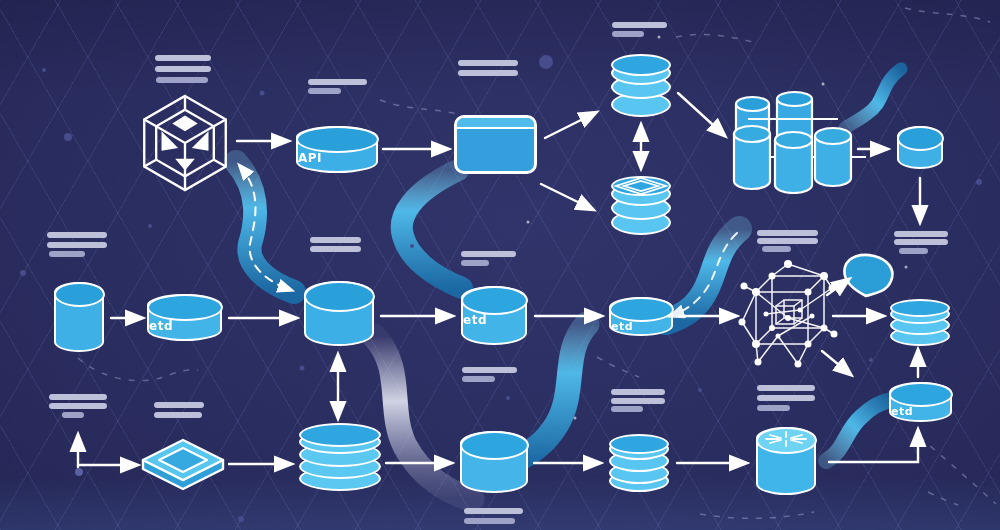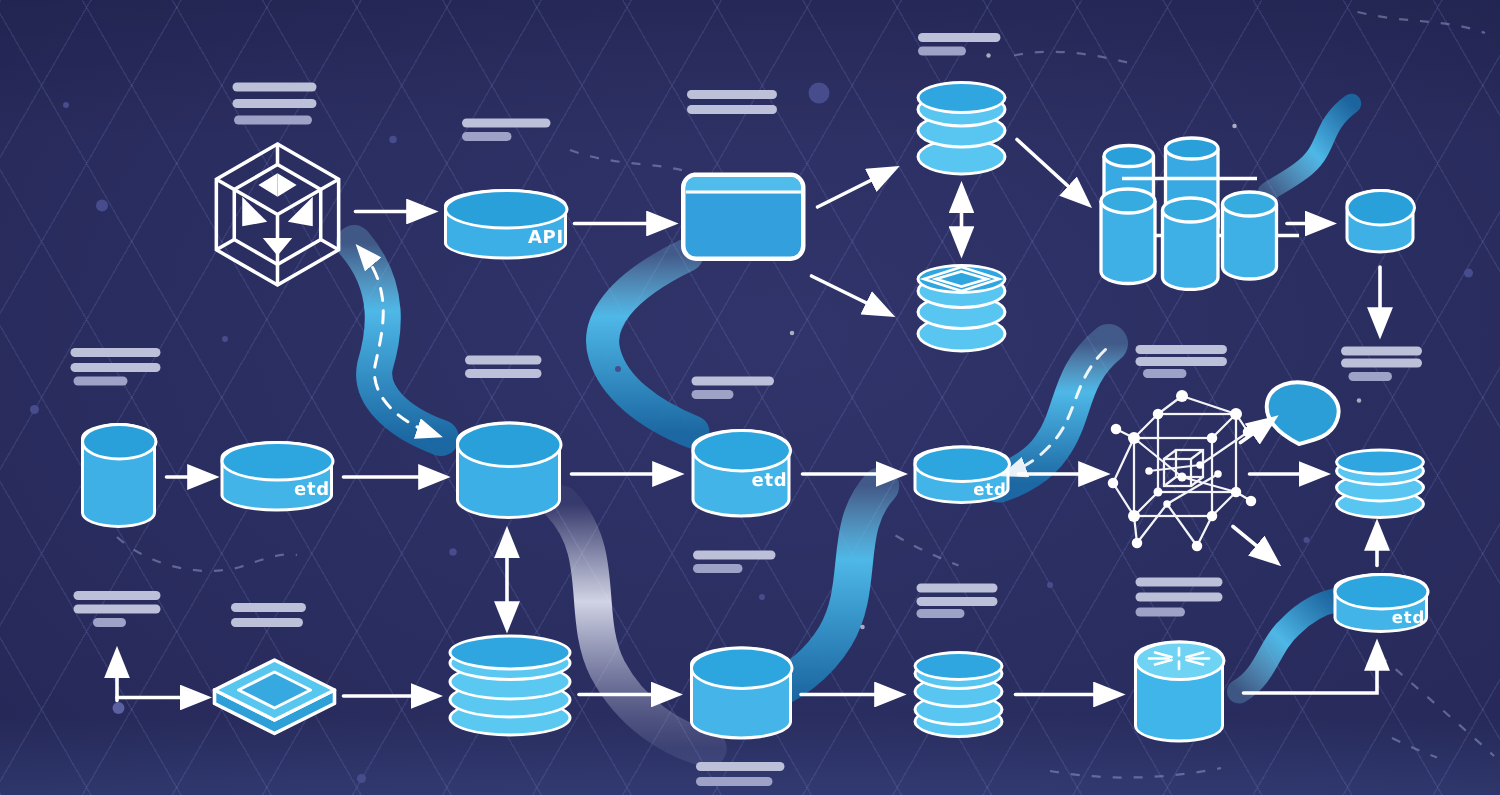--- a/index.html
+++ b/index.html
@@ -16,21 +16,21 @@
   .lyr{position:absolute;inset:0;pointer-events:none}
   #under{z-index:2}
   #over{z-index:30}
   .node{position:absolute;z-index:12}
   
   .cyl{position:absolute;z-index:12;box-sizing:border-box;border:2.5px solid #fff;
        border-radius:50%/var(--ep);background:var(--b,#3fb1e7);}
   .cyl-top{position:absolute;left:-2.5px;top:-2.5px;width:calc(100% + 5px);
        height:calc(var(--ep)*2 + 5px);box-sizing:border-box;border:2.5px solid #fff;
        border-radius:50%;background:var(--t,#2aa1dc);}
-  .cyl-label{position:absolute;left:0;right:0;top:calc(var(--ep)*2 + 1px);text-align:right;
+  .cyl-label{position:absolute;left:0;right:0;top:calc(var(--ep)*2 + 1px);text-align:left;
        color:#fff;font-weight:bold;font-size:12px;letter-spacing:.5px;z-index:3;}
   
   .stk{position:absolute;z-index:12}
   .stk i{position:absolute;left:0;width:100%;box-sizing:border-box;display:block;
        border:2.5px solid #fff;background:var(--sb,#58c6f0);border-radius:50%/50%;}
   .stk i.tp{background:var(--st,#2fa6e0);border-radius:50%;}
   
   .bigbox{position:absolute;z-index:12;box-sizing:border-box;background:#339fdd;
        border:3px solid #fff;border-radius:10px;overflow:hidden;}
   .box-lid{position:absolute;top:0;left:0;right:0;height:9px;background:#4fbcec;

